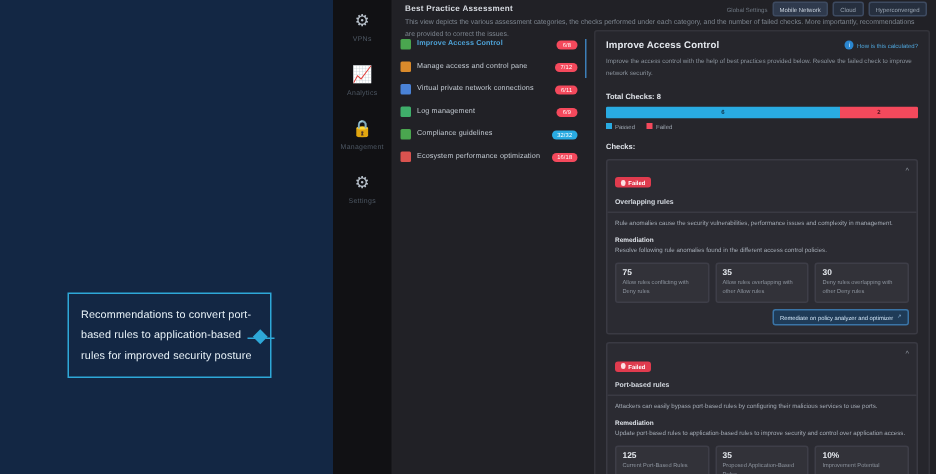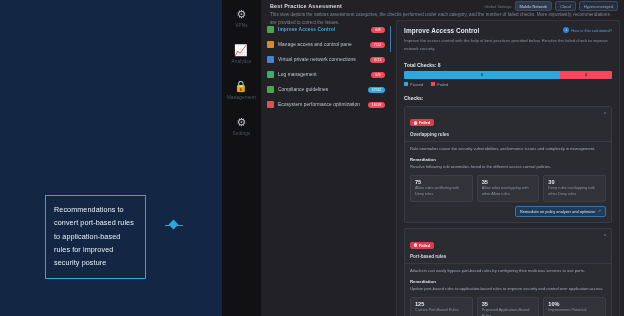--- a/index.html
+++ b/index.html
@@ -6,21 +6,21 @@
   html, body {
     width: 624px; height: 316px;
     background: #132744;
     font-family: "Liberation Sans", sans-serif;
     overflow: hidden;
   }
   .stage { position: relative; width: 624px; height: 316px; background: #132744; }
 
   
   .callout {
-    position: absolute; left: 45px; top: 195px; width: 101px;
+    position: absolute; left: 45px; top: 195px; width: 136px;
     border: 1.2px solid #2ea8d8; background: #132744;
     padding: 7px 8px 8px 8px;
   }
   .callout p {
     color: #e8f2f8; font-size: 7.2px; line-height: 1.85;
     letter-spacing: .1px;
   }
   .connector-line {
     position: absolute; left: 165px; top: 225px; width: 6px; height: 1px;
     background: #2ea8d8;

